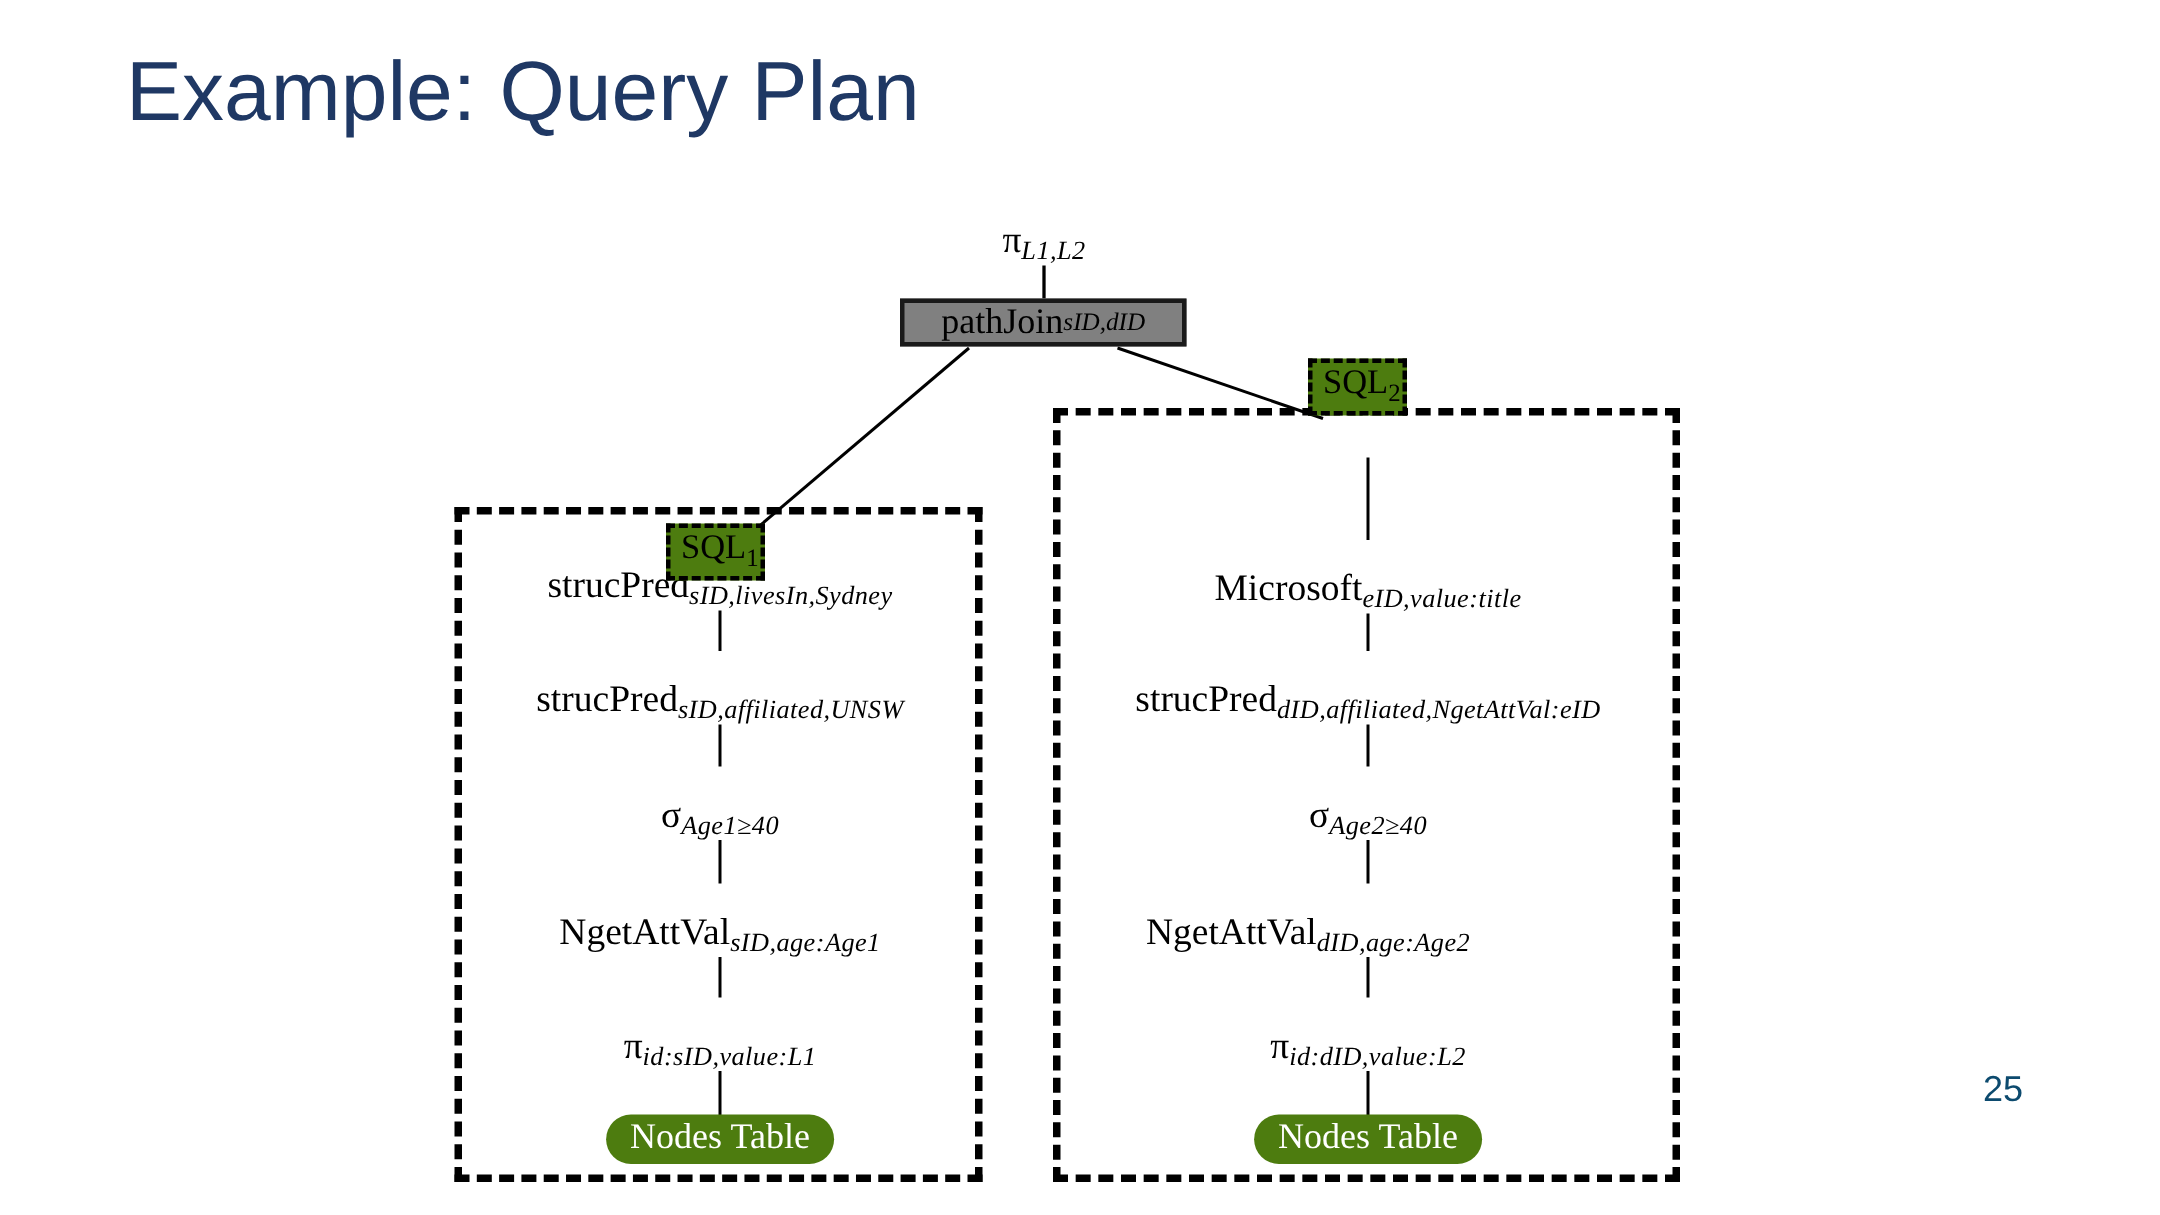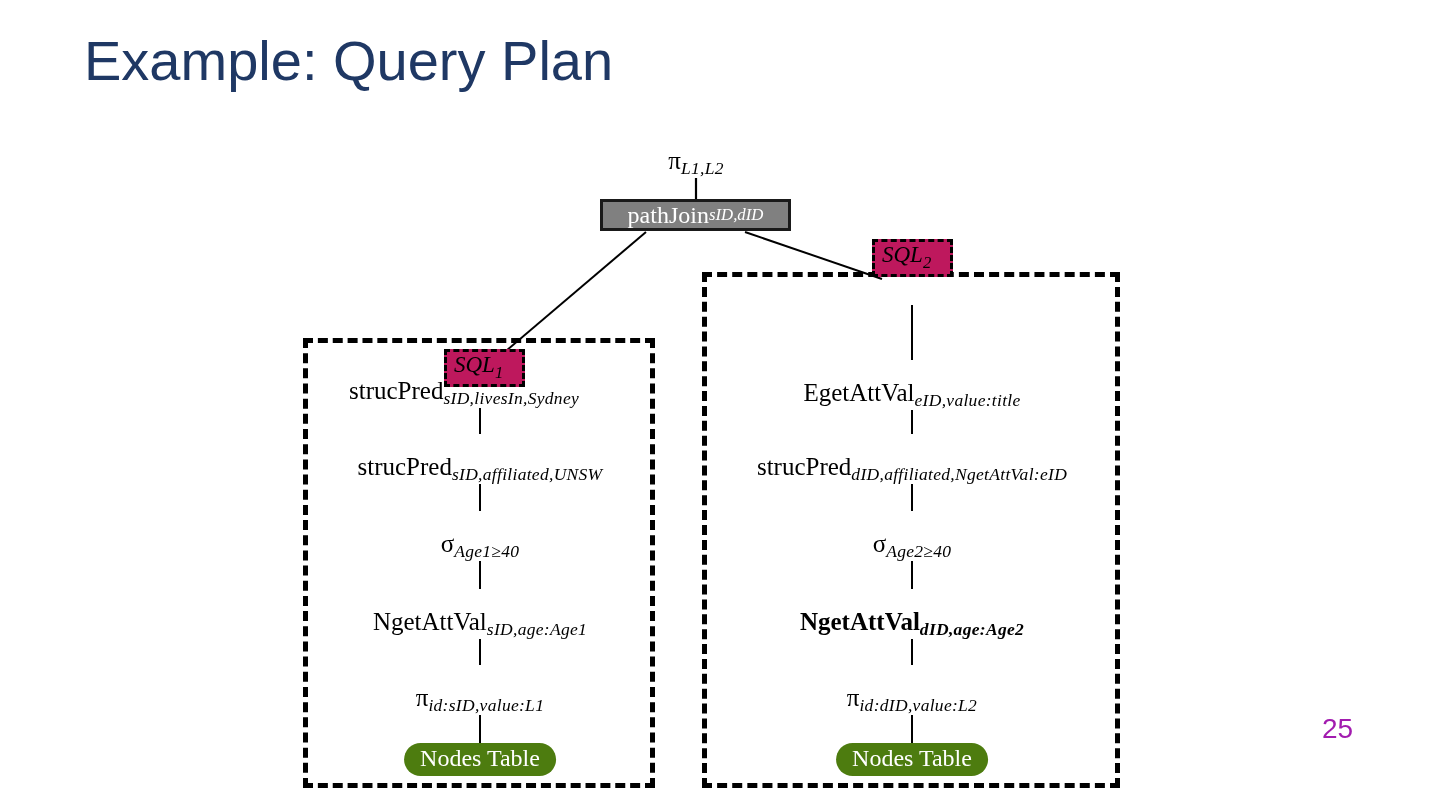--- a/index.html
+++ b/index.html
@@ -28,22 +28,22 @@
     letter-spacing: 0px;
     white-space: nowrap;
   }
 
   
   #page-number {
     position: absolute;
     left: 1322px;
     top: 713px;
     font-family: "Liberation Sans", sans-serif;
-    font-size: 28px;
-    color: #a21caf;
+    font-size: 24px;
+    color: #0c4a6e;
   }
 
   
   #diagram {
     position: absolute;
     left: 0;
     top: 0;
     width: 1440px;
     height: 810px;
   }
@@ -63,30 +63,29 @@
     background: transparent;
     box-sizing: border-box;
   }
   #group-sql1 { left: 303px; top: 338px; width: 352px; height: 450px; }
   #group-sql2 { left: 702px; top: 272px; width: 418px; height: 516px; }
 
   
   .group-tag {
     position: absolute;
     border: 3px dashed #000000;
-    background: #be185d;
+    background: #4d7c0f;
     box-sizing: border-box;
     font-family: "Liberation Serif", serif;
     font-size: 23px;
     color: #000000;
-    padding: 1px 19px 3px 7px;
+    padding: 1px 1px 3px 7px;
     line-height: 1.05;
     white-space: nowrap;
     z-index: 5;
-    font-style: italic;
   }
   #tag-sql1 { left: 444px; top: 305px; margin-top: 44px; }
   #tag-sql2 { left: 872px; top: 239px; }
   .group-tag sub { font-size: 0.72em; }
 
   
   .op {
     position: absolute;
     transform: translateX(-50%);
     background: #ffffff;
@@ -112,21 +111,21 @@
   
   #node-pathjoin {
     position: absolute;
     left: 600px;
     top: 199px;
     width: 191px;
     height: 32px;
     background: #808080;
     border: 3px solid #1a1a1a;
     box-sizing: border-box;
-    color: #ffffff;
+    color: #000000;
     font-family: "Liberation Serif", serif;
     font-size: 24px;
     display: flex;
     align-items: center;
     justify-content: center;
     white-space: nowrap;
     z-index: 6;
   }
   #node-pathjoin .sub {
     font-size: 0.70em;
@@ -185,40 +184,40 @@
     <div class="group-tag" id="tag-sql1"><span>SQL</span><sub>1</sub></div>
     <div class="group-tag" id="tag-sql2"><span>SQL</span><sub>2</sub></div>
 
     <div class="op" style="left:696px; top:128px;"><span class="sym">π</span><span class="sub">L1,L2</span></div>
 
     <div id="node-pathjoin">
         <span>pathJoin</span>
         <span class="sub">sID,dID</span>
       </div>
 
-    <div class="op" style="left:464px; top:358px;"><span>strucPred</span><span class="sub">sID,livesIn,Sydney</span></div>
+    <div class="op" style="left:480px; top:358px;"><span>strucPred</span><span class="sub">sID,livesIn,Sydney</span></div>
 
     <div class="op" style="left:480px; top:434px;"><span>strucPred</span><span class="sub">sID,affiliated,UNSW</span></div>
 
     <div class="op" style="left:480px; top:511px;"><span class="sym">σ</span><span class="sub">Age1≥40</span></div>
 
     <div class="op" style="left:480px; top:589px;"><span>NgetAttVal</span><span class="sub">sID,age:Age1</span></div>
 
     <div class="op" style="left:480px; top:665px;"><span class="sym">π</span><span class="sub">id:sID,value:L1</span></div>
 
     <div class="pill" style="left:480px; top:743px;"><span>Nodes Table</span></div>
 
 
-    <div class="op" style="left:912px; top:360px;"><span>EgetAttVal</span><span class="sub">eID,value:title</span></div>
+    <div class="op" style="left:912px; top:360px;"><span>Microsoft</span><span class="sub">eID,value:title</span></div>
 
     <div class="op" style="left:912px; top:434px;"><span>strucPred</span><span class="sub">dID,affiliated,NgetAttVal:eID</span></div>
 
     <div class="op" style="left:912px; top:511px;"><span class="sym">σ</span><span class="sub">Age2≥40</span></div>
 
-    <div class="op" style="left:912px; top:589px;font-weight:bold;"><span>NgetAttVal</span><span class="sub">dID,age:Age2</span></div>
+    <div class="op" style="left:872px; top:589px;"><span>NgetAttVal</span><span class="sub">dID,age:Age2</span></div>
 
     <div class="op" style="left:912px; top:665px;"><span class="sym">π</span><span class="sub">id:dID,value:L2</span></div>
 
     <div class="pill" style="left:912px; top:743px;"><span>Nodes Table</span></div>
 
   </div>
 
   <div id="page-number">25</div>
 
 </div>

